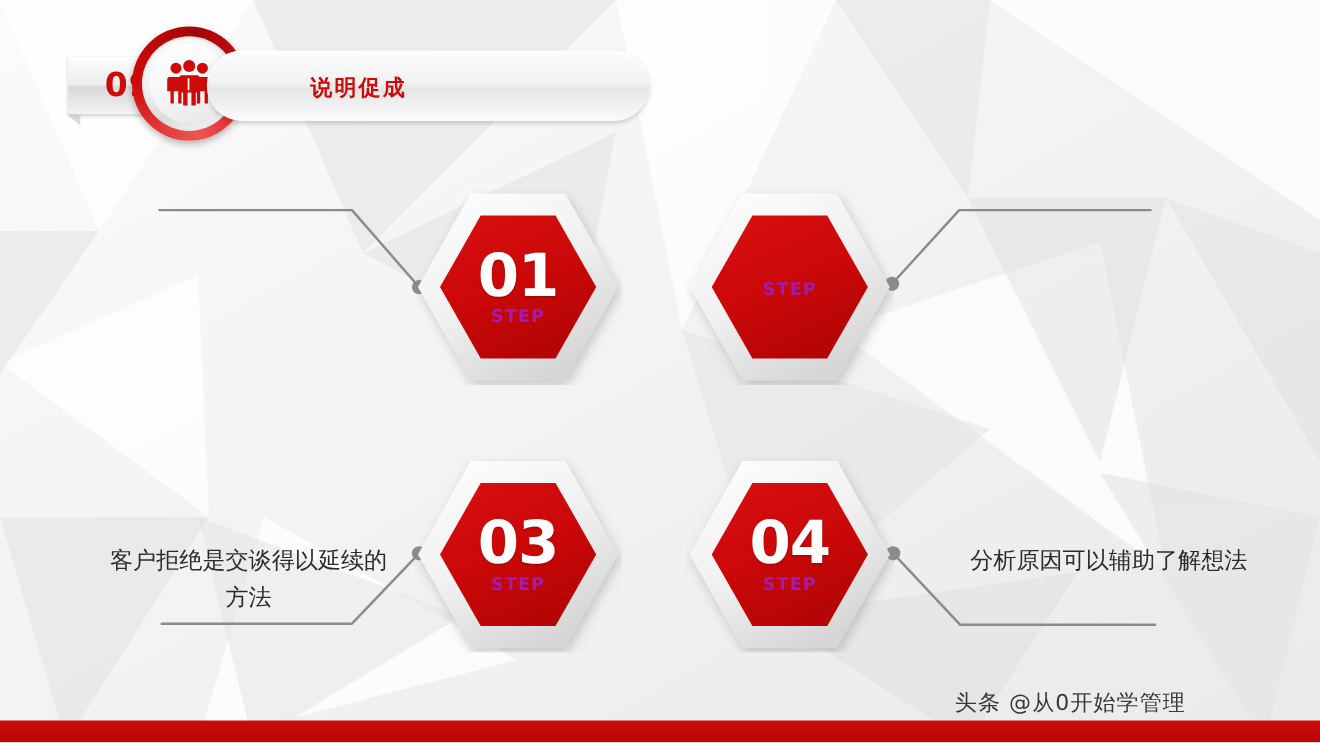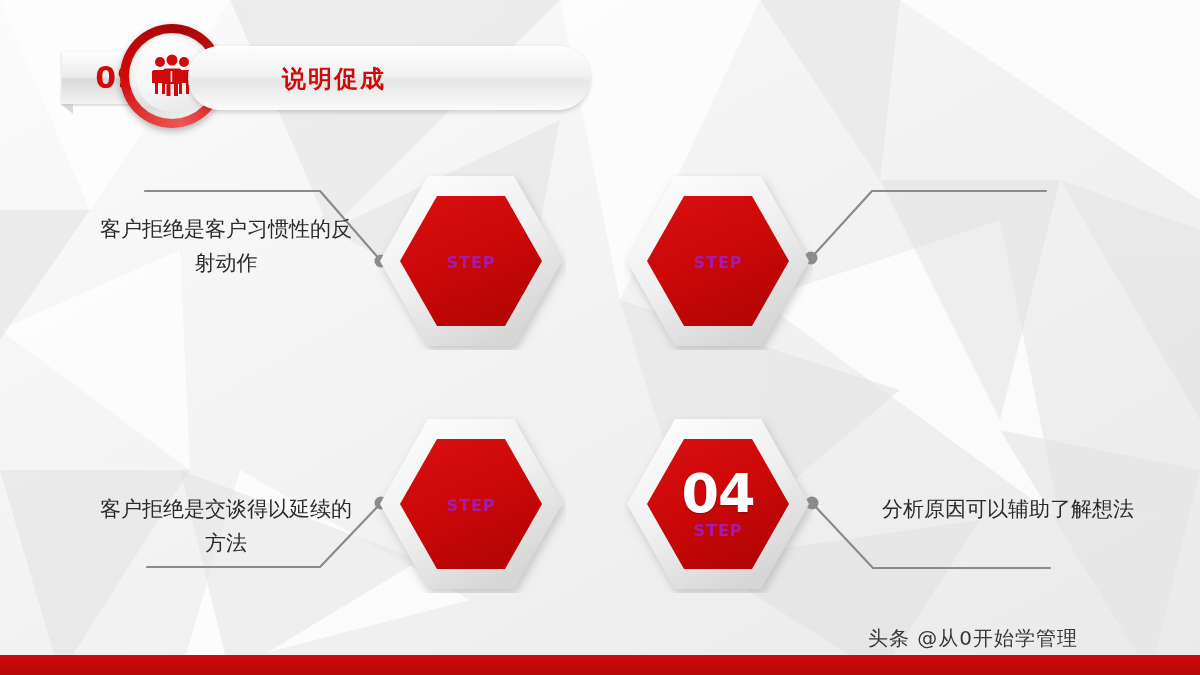--- a/index.html
+++ b/index.html
@@ -59,21 +59,21 @@
   }
   .people-icon svg{display:block;}
 
   .title-pill{
     position:absolute;left:188px;top:46px;width:402px;height:64px;border-radius:32px;
     background:linear-gradient(180deg,#fdfdfd 0%,#f2f2f2 45%,#e6e6e6 55%,#fbfbfb 100%);
     box-shadow:0 2px 5px rgba(0,0,0,.18),inset 0 1px 0 rgba(255,255,255,.9);
   }
   .title-text{
     position:absolute;left:282px;top:60px;width:300px;height:38px;line-height:38px;
-    font-size:24px;font-weight:bold;color:#cf0a0a;letter-spacing:2px;
+    font-size:20px;font-weight:bold;color:#cf0a0a;letter-spacing:2px;
     font-family:"DejaVu Sans","Liberation Sans",sans-serif;
   }
 
   
   .connectors{position:absolute;left:0;top:0;width:1200px;height:675px;}
 
   
   .hex{position:absolute;width:190px;height:178px;}
   .hex-outer,.hex-inner{position:absolute;left:0;top:0;width:100%;height:100%;}
   .hex-label{
@@ -219,56 +219,57 @@
           <stop offset="100%" stop-color="#b60505"></stop>
         </linearGradient>
         <filter id="sh1" x="-30%" y="-30%" width="160%" height="160%">
           <feDropShadow dx="2" dy="4" stdDeviation="5" flood-color="#8d8d8d" flood-opacity="0.45"></feDropShadow>
         </filter>
       </defs>
       <polygon points="52,4 138,4 186,89 138,174 52,174 4,89" fill="url(#shellg1)" filter="url(#sh1)"></polygon>
       <polygon points="61,24 129,24 166,89 129,154 61,154 24,89" fill="url(#redg1)"></polygon>
     </svg>
     <div class="hex-label">
+      <span class="hex-num">01</span>
       <span class="hex-step">STEP</span>
     </div>
   </div>
 
   <div class="hex hex2">
     <svg class="hex-outer" viewBox="0 0 190 178">
       <polygon points="52,4 138,4 186,89 138,174 52,174 4,89" fill="url(#shellg1)" filter="url(#sh1)"></polygon>
       <polygon points="61,24 129,24 166,89 129,154 61,154 24,89" fill="url(#redg1)"></polygon>
     </svg>
     <div class="hex-label">
       <span class="hex-step">STEP</span>
     </div>
   </div>
 
   <div class="hex hex3">
     <svg class="hex-outer" viewBox="0 0 190 178">
       <polygon points="52,4 138,4 186,89 138,174 52,174 4,89" fill="url(#shellg1)" filter="url(#sh1)"></polygon>
       <polygon points="61,24 129,24 166,89 129,154 61,154 24,89" fill="url(#redg1)"></polygon>
     </svg>
     <div class="hex-label">
+      <span class="hex-num">03</span>
       <span class="hex-step">STEP</span>
     </div>
   </div>
 
   <div class="hex hex4">
     <svg class="hex-outer" viewBox="0 0 190 178">
       <polygon points="52,4 138,4 186,89 138,174 52,174 4,89" fill="url(#shellg1)" filter="url(#sh1)"></polygon>
       <polygon points="61,24 129,24 166,89 129,154 61,154 24,89" fill="url(#redg1)"></polygon>
     </svg>
     <div class="hex-label">
       <span class="hex-num">04</span>
       <span class="hex-step">STEP</span>
     </div>
   </div>
 
-  <div class="caption cap1">客户拒绝是客户习惯性的反射动作</div>
   <div class="caption cap3">客户拒绝是交谈得以延续的方法</div>
   <div class="caption cap4">分析原因可以辅助了解想法</div>
 
   <div class="watermark">头条 @从0开始学管理</div>
 
   <div class="bottom-bar"></div>
 
 </div>
 
 </body></html>

